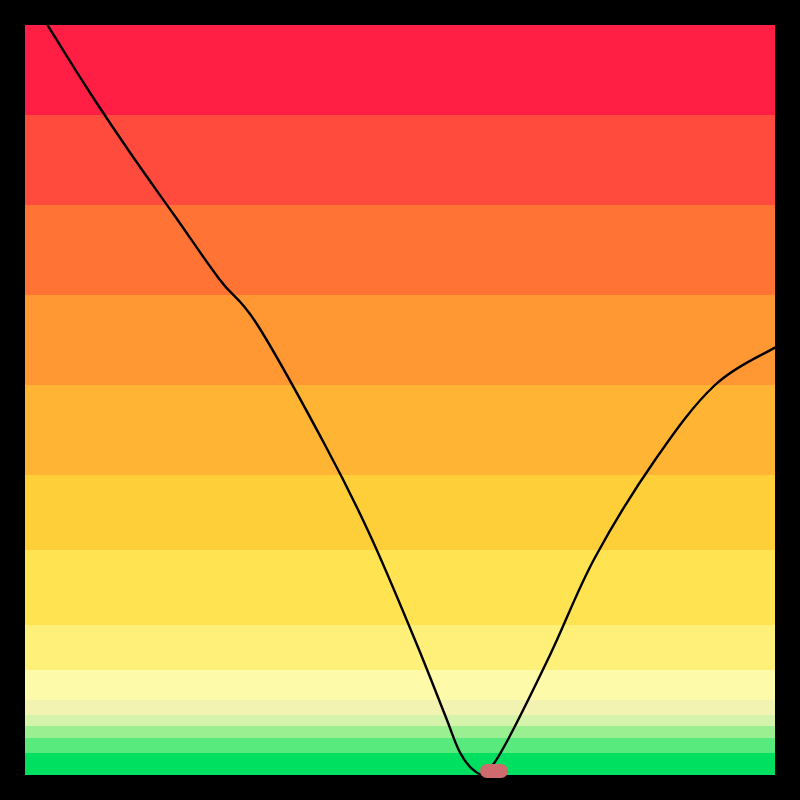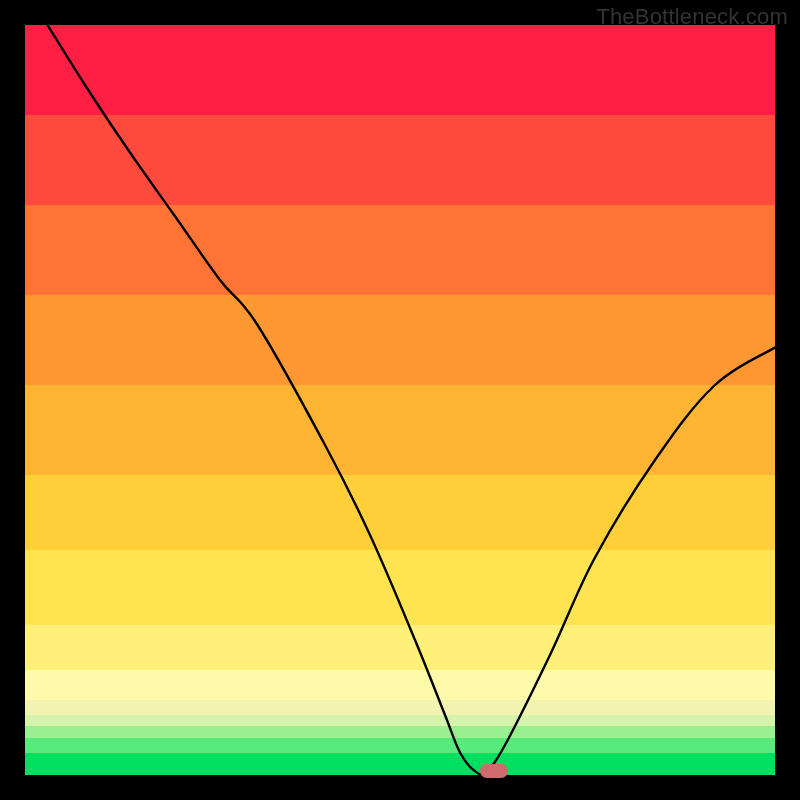--- a/index.html
+++ b/index.html
@@ -54,21 +54,20 @@
     background: #cf6a6e;
     transform: translate(-50%, -50%);
     z-index: 20;
   }
 </style>
 </head>
 <body>
 
 <div class="frame">
 
-  <div class="watermark">TheBottleneck.com</div>
 
   <div class="plot-area">
 
     <svg class="bg" viewBox="0 0 750 750" preserveAspectRatio="none">
       <defs>
         <linearGradient id="grad" x1="0" y1="1" x2="0" y2="0">
 
         <stop offset="0%" stop-color="#00e060"></stop>
             <stop offset="3%" stop-color="#00e060"></stop>
             <stop offset="3%" stop-color="#58ea7c"></stop>

